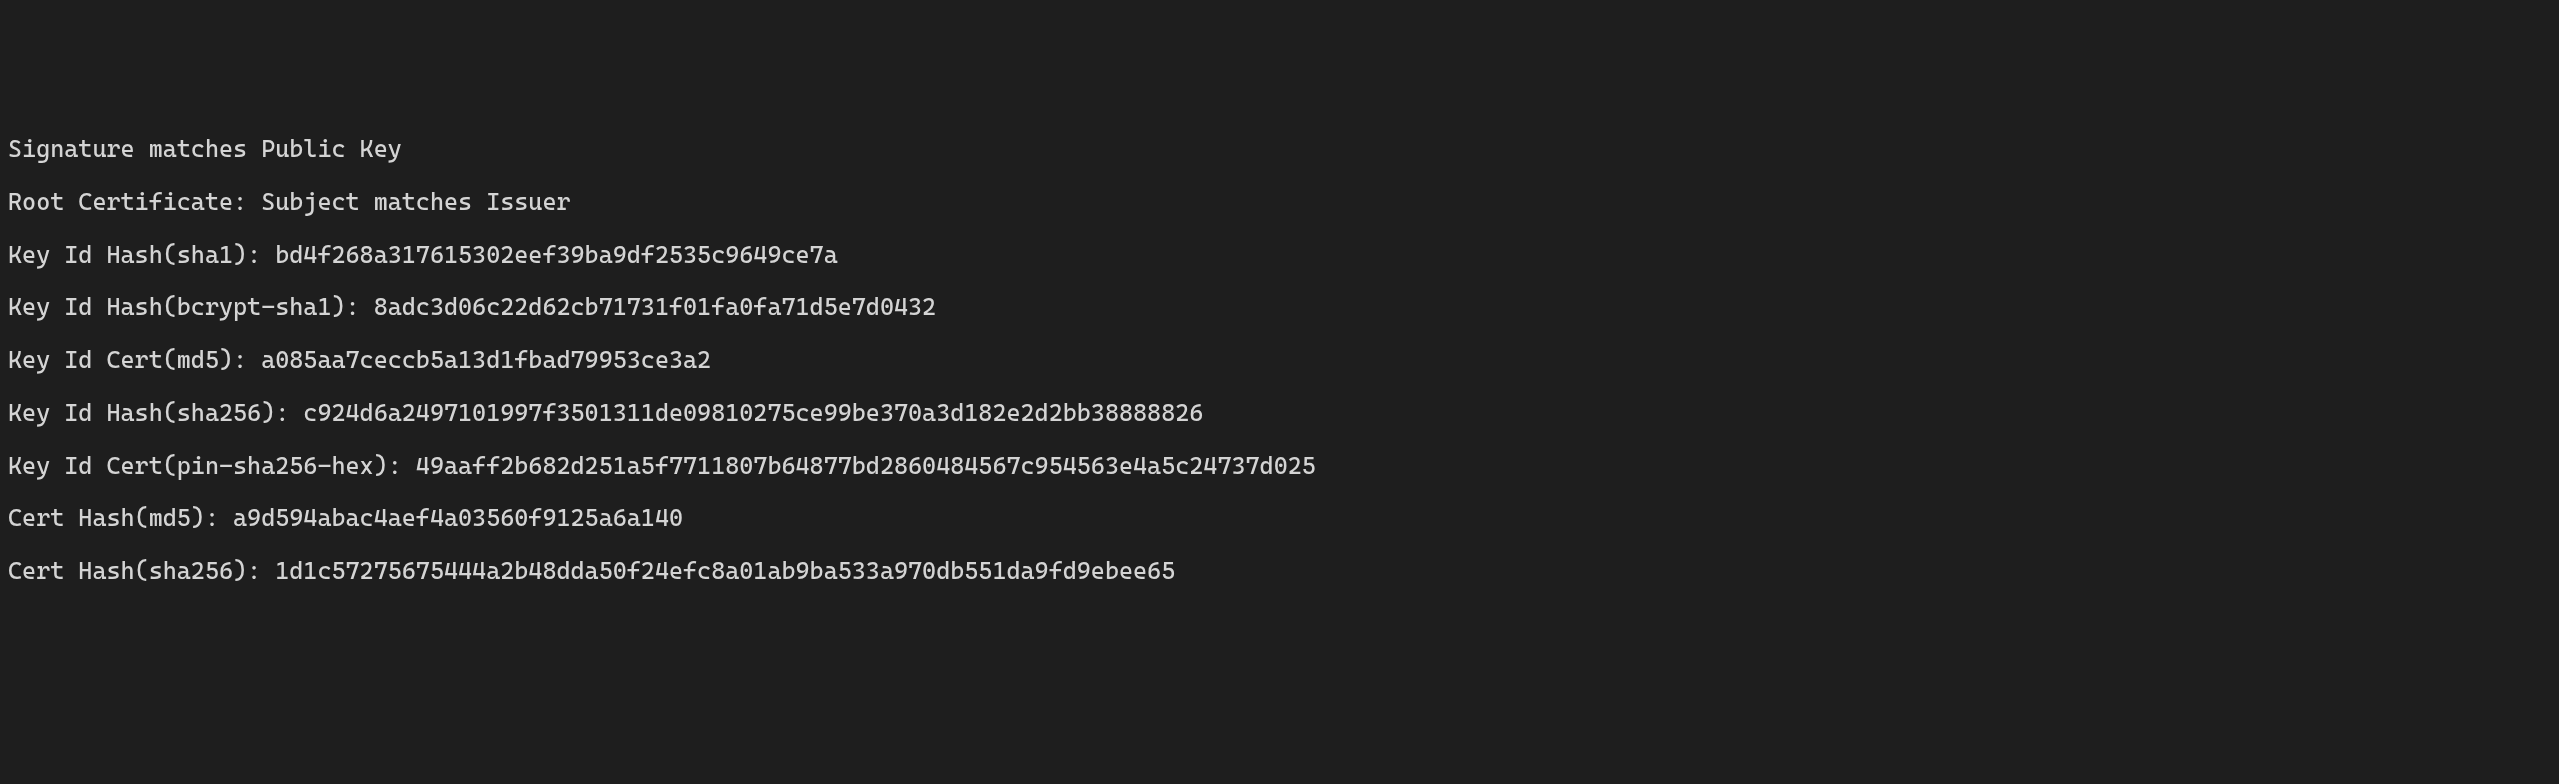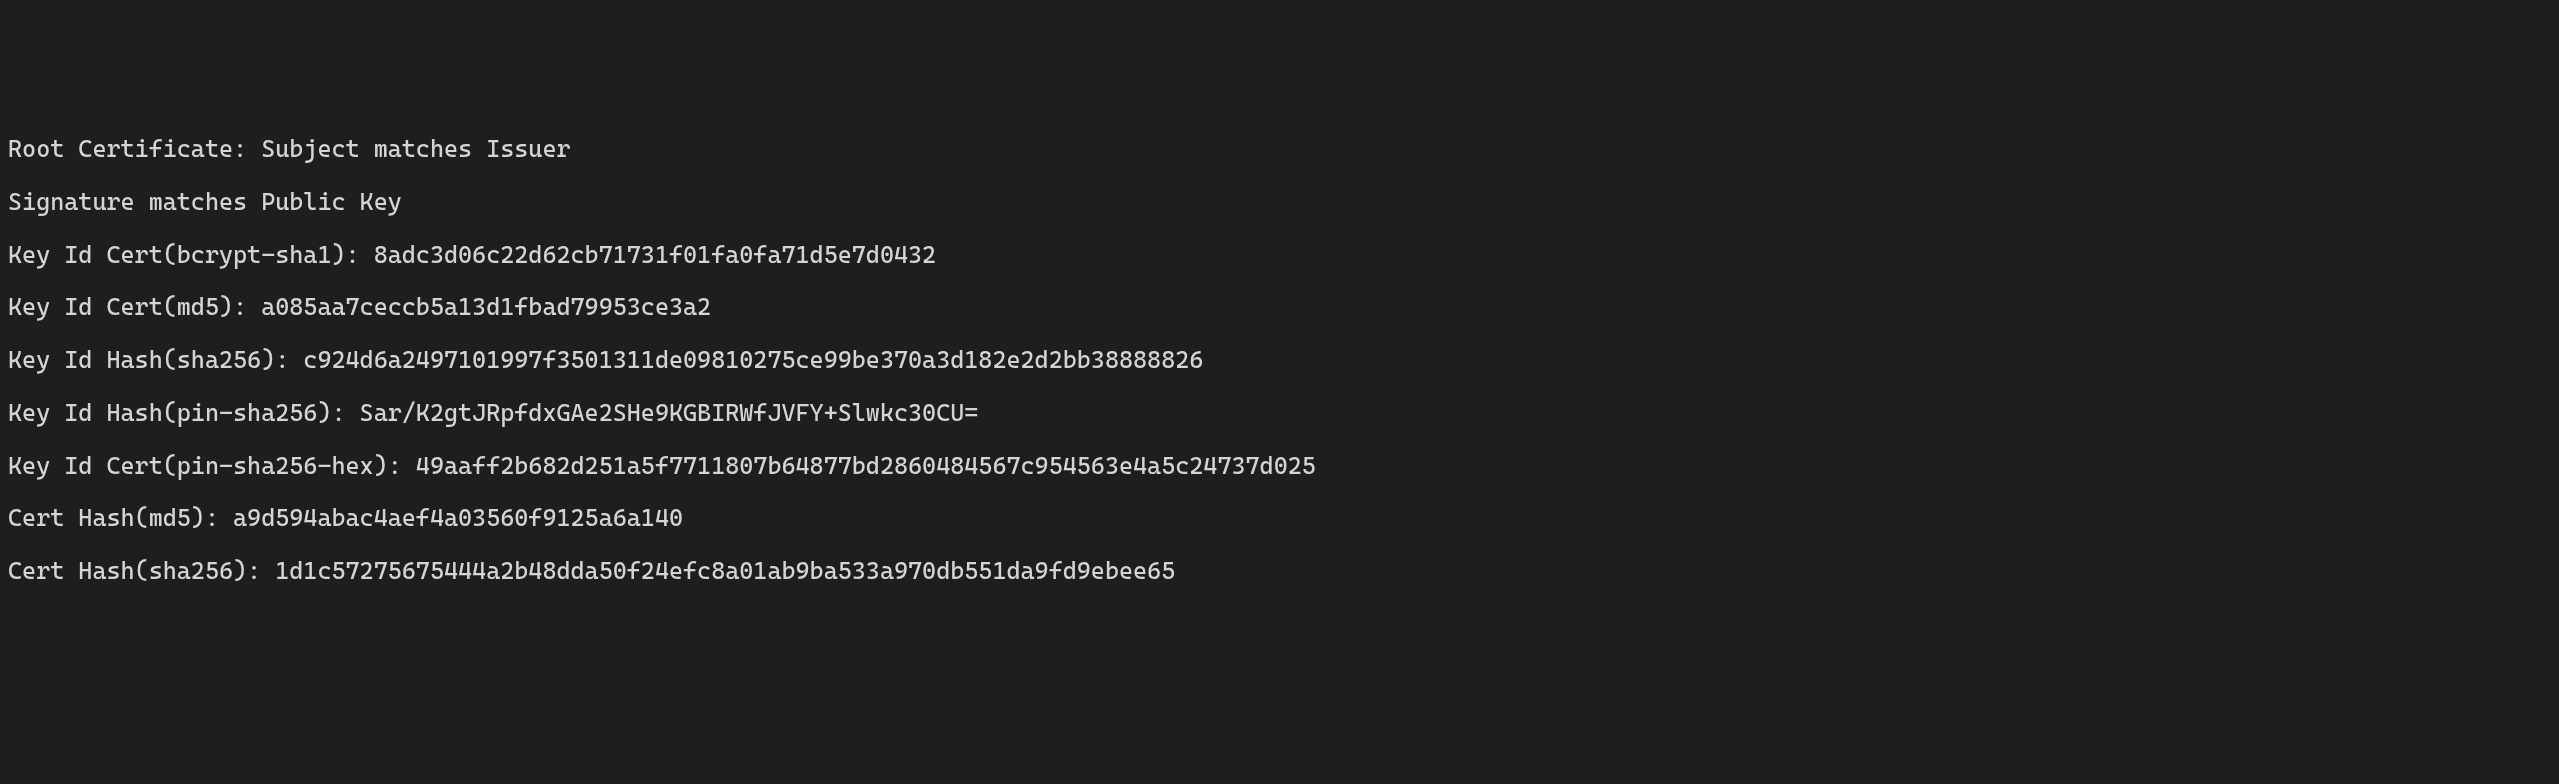--- a/index.html
+++ b/index.html
@@ -23,26 +23,26 @@
     .terminal-line {
       display: block;
     }
   </style>
 </head>
 <body>
 
 
 
 <div>
+<span class="terminal-line">Signature matches Public Key</span>
 <span class="terminal-line">Root Certificate: Subject matches Issuer</span>
-<span class="terminal-line">Signature matches Public Key</span>
-<span class="terminal-line">Key Id Cert(bcrypt-sha1): 8adc3d06c22d62cb71731f01fa0fa71d5e7d0432</span>
+<span class="terminal-line">Key Id Hash(sha1): bd4f268a317615302eef39ba9df2535c9649ce7a</span>
+<span class="terminal-line">Key Id Hash(bcrypt-sha1): 8adc3d06c22d62cb71731f01fa0fa71d5e7d0432</span>
 <span class="terminal-line">Key Id Cert(md5): a085aa7ceccb5a13d1fbad79953ce3a2</span>
 <span class="terminal-line">Key Id Hash(sha256): c924d6a2497101997f3501311de09810275ce99be370a3d182e2d2bb38888826</span>
-<span class="terminal-line">Key Id Hash(pin-sha256): Sar/K2gtJRpfdxGAe2SHe9KGBIRWfJVFY+Slwkc30CU=</span>
 <span class="terminal-line">Key Id Cert(pin-sha256-hex): 49aaff2b682d251a5f7711807b64877bd2860484567c954563e4a5c24737d025</span>
 <span class="terminal-line">Cert Hash(md5): a9d594abac4aef4a03560f9125a6a140</span>
 <span class="terminal-line">Cert Hash(sha256): 1d1c57275675444a2b48dda50f24efc8a01ab9ba533a970db551da9fd9ebee65</span>
 
 
 
 
 </div>
 
 

